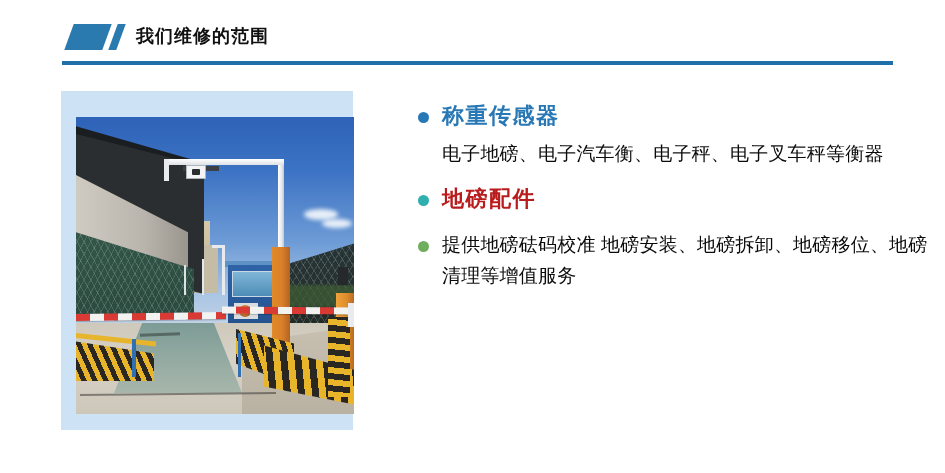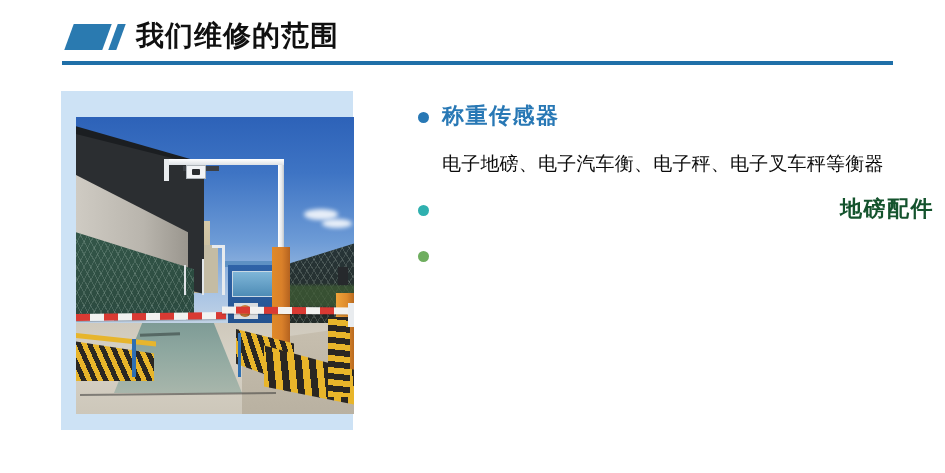--- a/index.html
+++ b/index.html
@@ -38,21 +38,21 @@
     background: #2A7AB0;
     transform: skewX(-20deg);
   }
   #header-mark .slab.big { left: 4px; width: 38px; }
   #header-mark .slab.thin { left: 48px; width: 8px; }
 
   #header-title {
     position: absolute;
     left: 136px;
     top: 16px;
-    font-size: 28px;
+    font-size: 18px;
     font-weight: bold;
     color: #101010;
     letter-spacing: 1px;
     line-height: 40px;
     white-space: nowrap;
   }
   #header-rule {
     position: absolute;
     left: 62px;
     top: 61px;
@@ -334,21 +334,21 @@
   }
   .item-head {
     margin: 0 0 2px 28px;
     font-size: 22px;
     font-weight: bold;
     letter-spacing: 1.5px;
     line-height: 32px;
     white-space: nowrap;
   }
   .item-body {
-    margin: 16px 0 0 28px;
+    margin: 6px 0 0 28px;
     font-size: 19px;
     color: #0B0B0B;
     line-height: 31px;
     letter-spacing: 0.2px;
     max-width: 492px;
   }
 </style>
 </head>
 <body>
 
@@ -428,20 +428,21 @@
 <div id="content-list">
 
   <div class="item">
     <span class="item-bullet" style="background: rgb(40, 120, 181);"></span>
     <div class="item-head" style="color: rgb(40, 120, 181);">称重传感器</div>
     <div class="item-body">电子地磅、电子汽车衡、电子秤、电子叉车秤等衡器</div>
   </div>
 
   <div class="item">
     <span class="item-bullet" style="background: rgb(47, 176, 175);"></span>
-    <div class="item-head" style="color: #14532d; text-align: right;">地磅配件</div>
+    <div class="item-head" style="color: #b91c1c;">地磅配件</div>
   </div>
 
   <div class="item">
     <span class="item-bullet" style="background: rgb(111, 174, 95);"></span>
+    <div class="item-body">提供地磅砝码校准 地磅安装、地磅拆卸、地磅移位、地磅清理等增值服务</div>
   </div>
 
 </div>
 
 </body></html>

